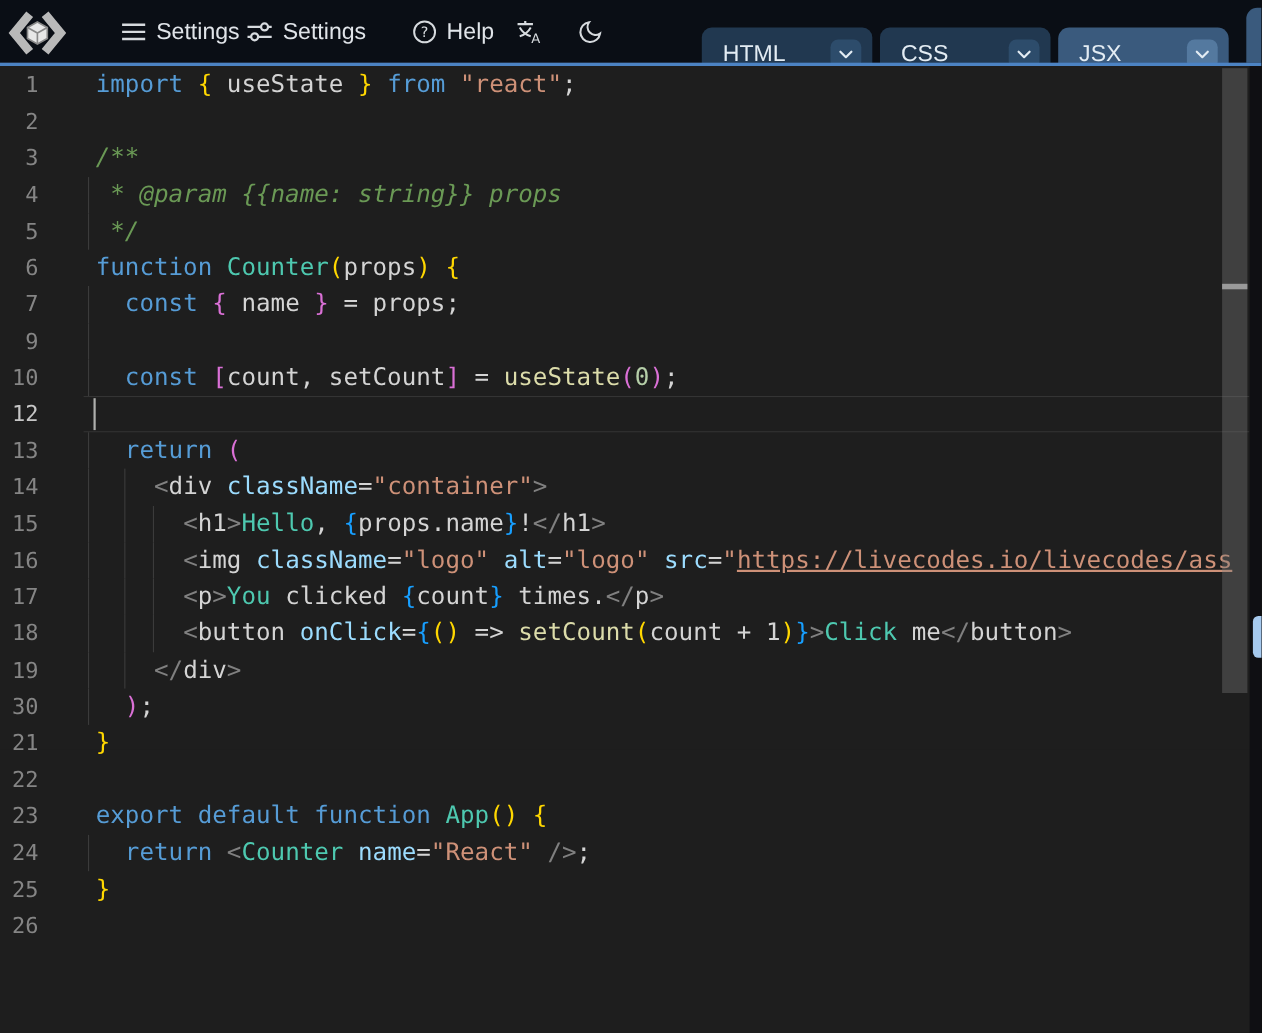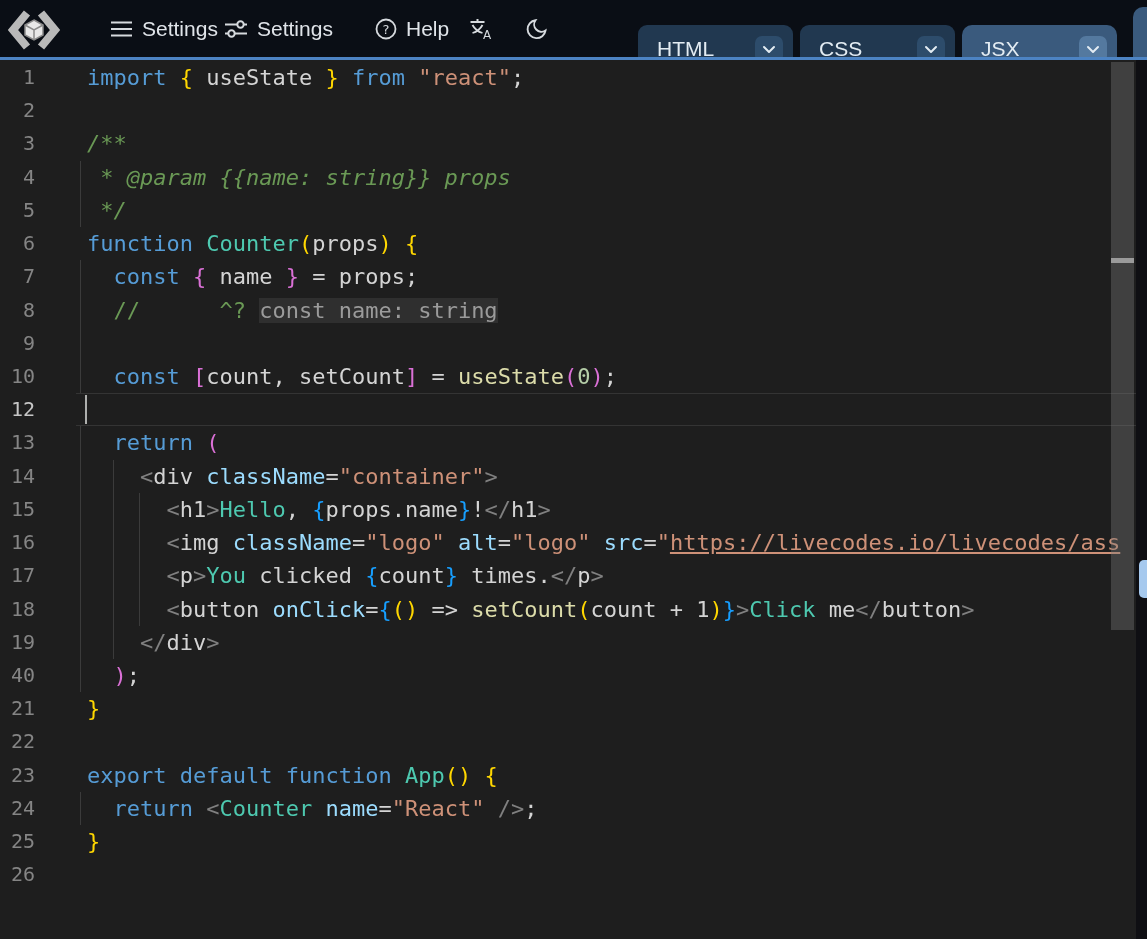--- a/index.html
+++ b/index.html
@@ -145,32 +145,31 @@
 
   <div class="editor">
     <div class="code-area" id="code-area">
         <div class="row"><span class="ln">1</span><span class="code"><span class="tk-kw">import</span><span class="tk-pl"> </span><span class="tk-b1">{</span><span class="tk-pl"> useState </span><span class="tk-b1">}</span><span class="tk-pl"> </span><span class="tk-kw">from</span><span class="tk-pl"> </span><span class="tk-str">"react"</span><span class="tk-pl">;</span></span></div>
         <div class="row"><span class="ln">2</span><span class="code"></span></div>
         <div class="row"><span class="ln">3</span><span class="code"><span class="tk-comi">/**</span></span></div>
         <div class="row"><div class="guide" style="left: 80px;"></div><span class="ln">4</span><span class="code"><span class="tk-comi"> * @param {{name: string}} props</span></span></div>
         <div class="row"><div class="guide" style="left: 80px;"></div><span class="ln">5</span><span class="code"><span class="tk-comi"> */</span></span></div>
         <div class="row"><span class="ln">6</span><span class="code"><span class="tk-kw">function</span><span class="tk-pl"> </span><span class="tk-type">Counter</span><span class="tk-b1">(</span><span class="tk-pl">props</span><span class="tk-b1">)</span><span class="tk-pl"> </span><span class="tk-b1">{</span></span></div>
         <div class="row"><div class="guide" style="left: 80px;"></div><span class="ln">7</span><span class="code"><span class="tk-pl">  </span><span class="tk-kw">const</span><span class="tk-pl"> </span><span class="tk-b2">{</span><span class="tk-pl"> name </span><span class="tk-b2">}</span><span class="tk-pl"> = props;</span></span></div>
-        <div class="row"><div class="guide" style="left: 80px;"></div><span class="ln">8</span><span class="code"><span class="tk-com">  //      ^?</span><span class="tk-pl"> </span><span class="tk-inlay">const name: string</span></span></div>
         <div class="row"><div class="guide" style="left: 80px;"></div><span class="ln">9</span><span class="code"></span></div>
         <div class="row"><div class="guide" style="left: 80px;"></div><span class="ln">10</span><span class="code"><span class="tk-pl">  </span><span class="tk-kw">const</span><span class="tk-pl"> </span><span class="tk-b2">[</span><span class="tk-pl">count, setCount</span><span class="tk-b2">]</span><span class="tk-pl"> = </span><span class="tk-fn">useState</span><span class="tk-b2">(</span><span class="tk-num">0</span><span class="tk-b2">)</span><span class="tk-pl">;</span></span></div>
         <div class="row"><div class="cl-border"></div><div class="cursor"></div><span class="ln cur">12</span><span class="code"></span></div>
         <div class="row"><div class="guide" style="left: 80px;"></div><span class="ln">13</span><span class="code"><span class="tk-pl">  </span><span class="tk-kw">return</span><span class="tk-pl"> </span><span class="tk-b2">(</span></span></div>
         <div class="row"><div class="guide" style="left: 80px;"></div><div class="guide" style="left: 113px;"></div><span class="ln">14</span><span class="code"><span class="tk-pl">    </span><span class="tk-pun">&lt;</span><span class="tk-tag">div</span><span class="tk-pl"> </span><span class="tk-attr">className</span><span class="tk-pl">=</span><span class="tk-str">"container"</span><span class="tk-pun">&gt;</span></span></div>
         <div class="row"><div class="guide" style="left: 80px;"></div><div class="guide" style="left: 113px;"></div><div class="guide" style="left: 139px;"></div><span class="ln">15</span><span class="code"><span class="tk-pl">      </span><span class="tk-pun">&lt;</span><span class="tk-tag">h1</span><span class="tk-pun">&gt;</span><span class="tk-type">Hello</span><span class="tk-pl">, </span><span class="tk-b3">{</span><span class="tk-pl">props.name</span><span class="tk-b3">}</span><span class="tk-pl">!</span><span class="tk-pun">&lt;/</span><span class="tk-tag">h1</span><span class="tk-pun">&gt;</span></span></div>
         <div class="row"><div class="guide" style="left: 80px;"></div><div class="guide" style="left: 113px;"></div><div class="guide" style="left: 139px;"></div><span class="ln">16</span><span class="code"><span class="tk-pl">      </span><span class="tk-pun">&lt;</span><span class="tk-tag">img</span><span class="tk-pl"> </span><span class="tk-attr">className</span><span class="tk-pl">=</span><span class="tk-str">"logo"</span><span class="tk-pl"> </span><span class="tk-attr">alt</span><span class="tk-pl">=</span><span class="tk-str">"logo"</span><span class="tk-pl"> </span><span class="tk-attr">src</span><span class="tk-pl">=</span><span class="tk-str">"</span><span class="tk-link">https://livecodes.io/livecodes/ass</span></span></div>
         <div class="row"><div class="guide" style="left: 80px;"></div><div class="guide" style="left: 113px;"></div><div class="guide" style="left: 139px;"></div><span class="ln">17</span><span class="code"><span class="tk-pl">      </span><span class="tk-pun">&lt;</span><span class="tk-tag">p</span><span class="tk-pun">&gt;</span><span class="tk-type">You</span><span class="tk-pl"> clicked </span><span class="tk-b3">{</span><span class="tk-pl">count</span><span class="tk-b3">}</span><span class="tk-pl"> times.</span><span class="tk-pun">&lt;/</span><span class="tk-tag">p</span><span class="tk-pun">&gt;</span></span></div>
         <div class="row"><div class="guide" style="left: 80px;"></div><div class="guide" style="left: 113px;"></div><div class="guide" style="left: 139px;"></div><span class="ln">18</span><span class="code"><span class="tk-pl">      </span><span class="tk-pun">&lt;</span><span class="tk-tag">button</span><span class="tk-pl"> </span><span class="tk-attr">onClick</span><span class="tk-pl">=</span><span class="tk-b3">{</span><span class="tk-b1">(</span><span class="tk-b1">)</span><span class="tk-pl"> =&gt; </span><span class="tk-fn">setCount</span><span class="tk-b1">(</span><span class="tk-pl">count + 1</span><span class="tk-b1">)</span><span class="tk-b3">}</span><span class="tk-pun">&gt;</span><span class="tk-type">Click</span><span class="tk-pl"> me</span><span class="tk-pun">&lt;/</span><span class="tk-tag">button</span><span class="tk-pun">&gt;</span></span></div>
         <div class="row"><div class="guide" style="left: 80px;"></div><div class="guide" style="left: 113px;"></div><span class="ln">19</span><span class="code"><span class="tk-pl">    </span><span class="tk-pun">&lt;/</span><span class="tk-tag">div</span><span class="tk-pun">&gt;</span></span></div>
-        <div class="row"><div class="guide" style="left: 80px;"></div><span class="ln">40</span><span class="code"><span class="tk-pl">  </span><span class="tk-b2">)</span><span class="tk-pl">;</span></span></div>
+        <div class="row"><div class="guide" style="left: 80px;"></div><span class="ln">30</span><span class="code"><span class="tk-pl">  </span><span class="tk-b2">)</span><span class="tk-pl">;</span></span></div>
         <div class="row"><span class="ln">21</span><span class="code"><span class="tk-b1">}</span></span></div>
         <div class="row"><span class="ln">22</span><span class="code"></span></div>
         <div class="row"><span class="ln">23</span><span class="code"><span class="tk-kw">export</span><span class="tk-pl"> </span><span class="tk-kw">default</span><span class="tk-pl"> </span><span class="tk-kw">function</span><span class="tk-pl"> </span><span class="tk-type">App</span><span class="tk-b1">(</span><span class="tk-b1">)</span><span class="tk-pl"> </span><span class="tk-b1">{</span></span></div>
         <div class="row"><div class="guide" style="left: 80px;"></div><span class="ln">24</span><span class="code"><span class="tk-pl">  </span><span class="tk-kw">return</span><span class="tk-pl"> </span><span class="tk-pun">&lt;</span><span class="tk-type">Counter</span><span class="tk-pl"> </span><span class="tk-attr">name</span><span class="tk-pl">=</span><span class="tk-str">"React"</span><span class="tk-pl"> </span><span class="tk-pun">/&gt;</span><span class="tk-pl">;</span></span></div>
         <div class="row"><span class="ln">25</span><span class="code"><span class="tk-b1">}</span></span></div>
         <div class="row"><span class="ln">26</span><span class="code"></span></div>
       </div>
     <div class="scroll-thumb"></div>
     <div class="ruler-marker"></div>
     <div class="right-strip">

